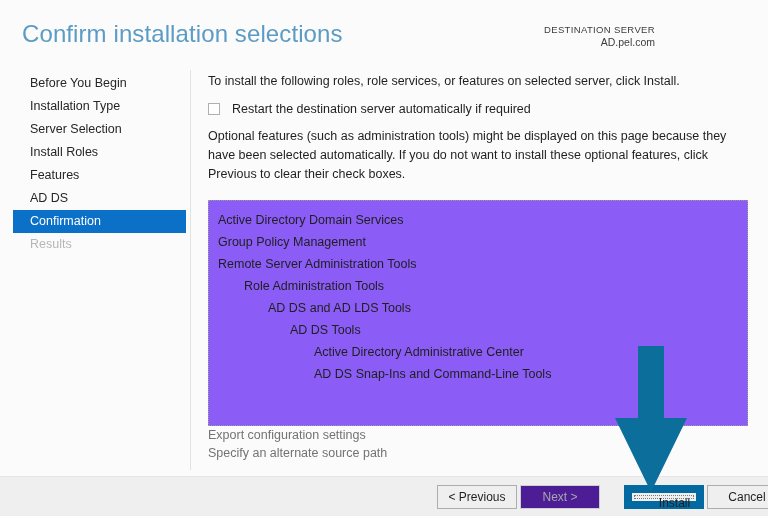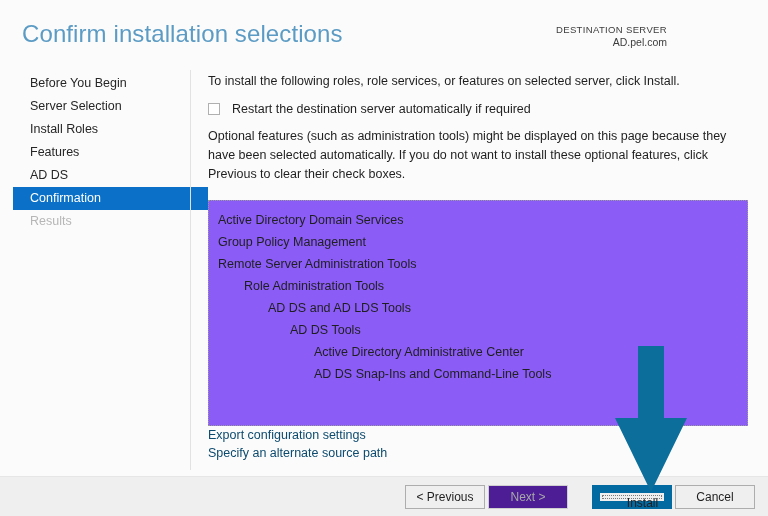--- a/index.html
+++ b/index.html
@@ -28,21 +28,21 @@
     position: absolute;
     left: 22px; top: 20px;
     font-size: 24px;
     font-weight: 400;
     color: #5b9bc4;
     letter-spacing: .1px;
     white-space: nowrap;
   }
   .dest-block {
     position: absolute;
-    right: 8px; top: 24px;
+    right: 20px; top: 24px;
     text-align: right;
     line-height: 1.28;
   }
   .dest-label {
     font-size: 9.5px;
     letter-spacing: .35px;
     color: #3c3c3c;
     font-weight: 400;
     white-space: nowrap;
   }
@@ -66,21 +66,21 @@
     padding-left: 17px;
     font-size: 12.5px;
     color: #262626;
     white-space: nowrap;
     cursor: default;
   }
   .nav-item.selected {
     background: #0a70c8;
     color: #ffffff;
     margin-right: 4px;
-    width: 195px;
+    width: 173px;
     box-sizing: border-box;
   }
   .nav-item.disabled {
     color: #b6b6b6;
   }
 
   .v-divider {
     position: absolute;
     left: 190px; top: 70px;
     width: 1px; height: 400px;
@@ -158,21 +158,21 @@
   .lvl-4 { padding-left: 105px; }
 
   
   .links {
     position: absolute;
     left: 208px; top: 426px;
   }
   .wlink {
     display: block;
     font-size: 12.5px;
-    color: #0c4a6e;
+    color: #737373;
     text-decoration: none;
     line-height: 18px;
     white-space: nowrap;
     cursor: pointer;
   }
 
   
   .footer {
     position: absolute;
     left: 0; bottom: 0;
@@ -190,20 +190,21 @@
     border: 1px solid #adadad;
     box-sizing: border-box;
     font-family: "Liberation Sans", sans-serif;
     font-size: 12px;
     color: #1f1f1f;
     text-align: center;
     line-height: 22px;
     cursor: pointer;
     padding: 0;
     white-space: nowrap;
+    margin-left: 32px;
   }
   .btn.disabled {
     color: #a8a8a8;
     border-color: #cfcfcf;
     background: #4c1d95;
     cursor: default;
   }
   .btn.focused {
     border: 8px solid #0369a1;
     line-height: 20px;
@@ -236,20 +237,21 @@
 <div class="header">
   <div class="page-title">Confirm installation selections</div>
   <div class="dest-block">
     <div class="dest-label">DESTINATION SERVER</div>
     <div class="dest-value">AD.pel.com</div>
   </div>
 </div>
 
 <div class="sidebar" id="sidebar">
     <div class="nav-item">Before You Begin</div>
+    <div class="nav-item">Installation Type</div>
     <div class="nav-item">Server Selection</div>
     <div class="nav-item">Install Roles</div>
     <div class="nav-item">Features</div>
     <div class="nav-item">AD DS</div>
     <div class="nav-item selected">Confirmation</div>
     <div class="nav-item disabled">Results</div>
   </div>
 <div class="v-divider"></div>
 
 <div class="content">

